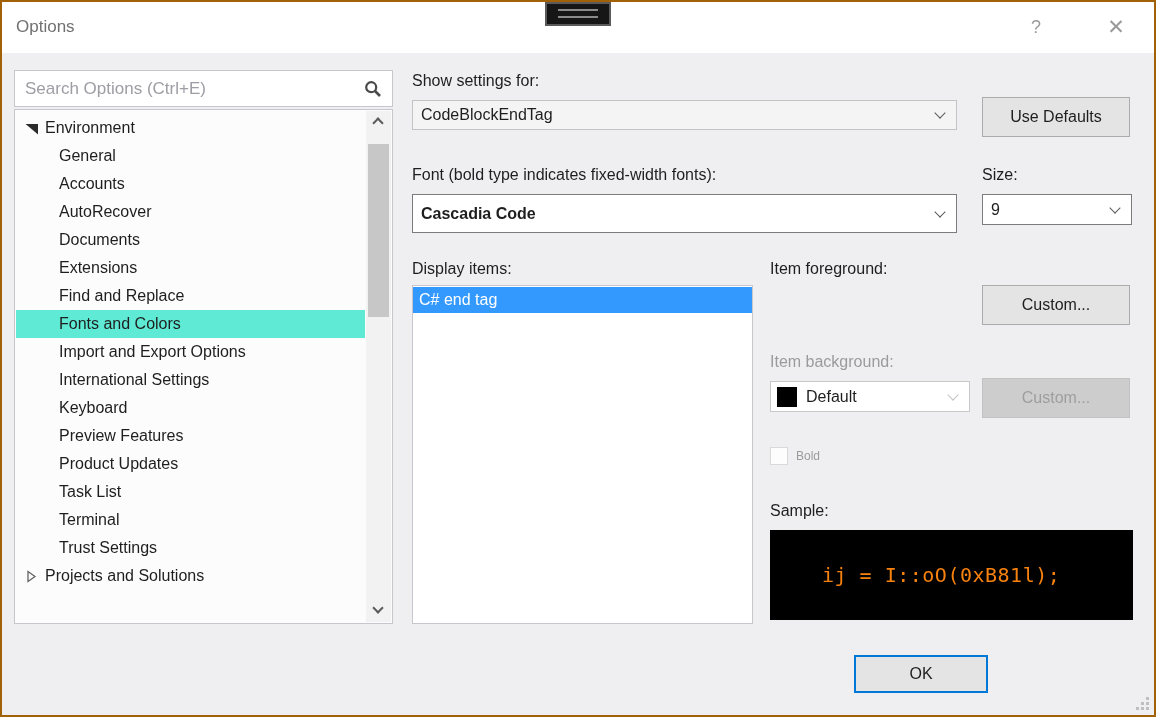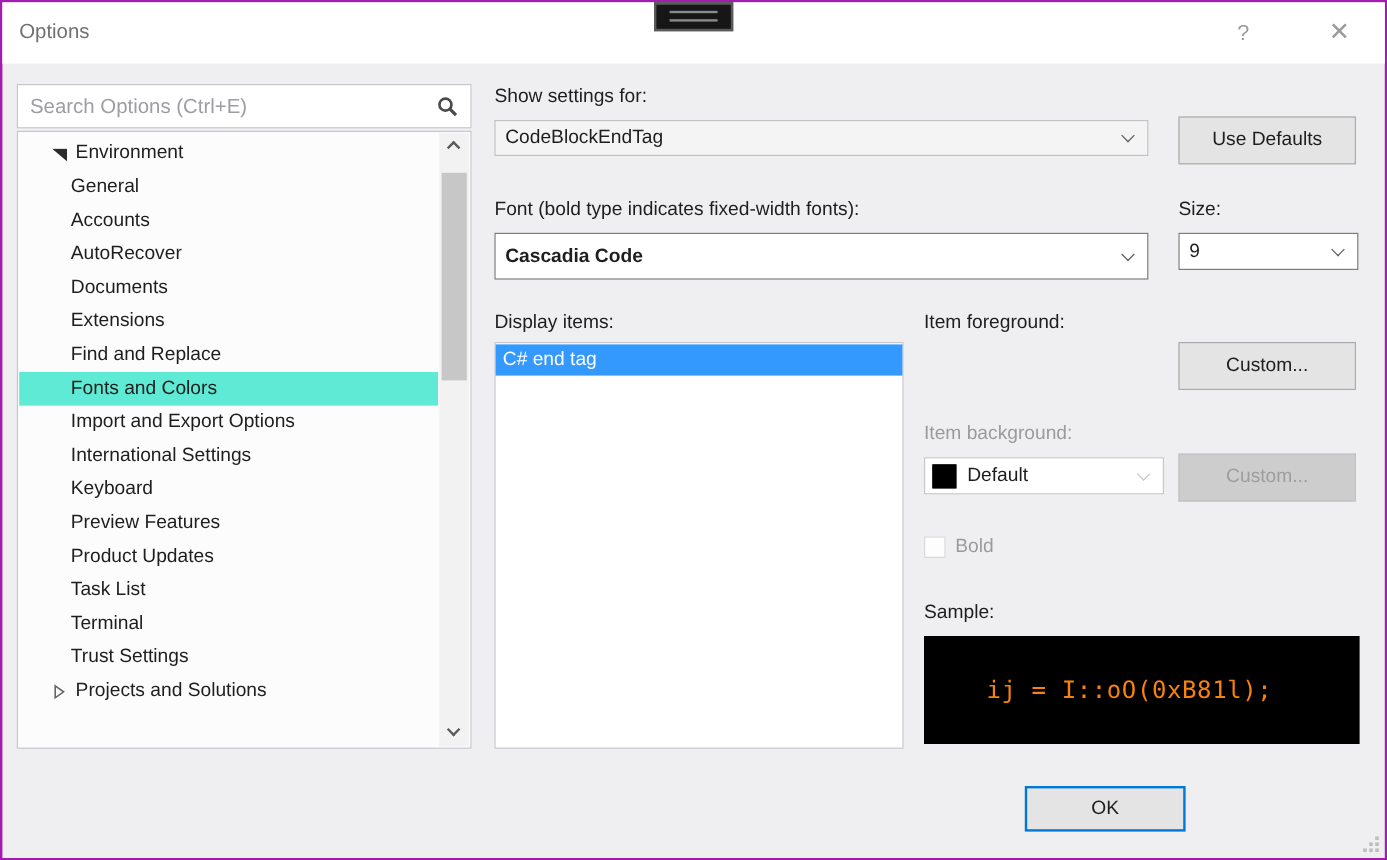--- a/index.html
+++ b/index.html
@@ -1,21 +1,21 @@
 <!DOCTYPE html>
 <html><head>
 <meta charset="utf-8">
 <style>
   * { box-sizing: border-box; margin: 0; padding: 0; }
   html,body { width:1156px; height:717px; }
   body { font-family:"Liberation Sans", sans-serif; background:#fff; position:relative; overflow:hidden; }
 
   .window {
     position:absolute; inset:0;
-    border:2px solid #a21caf;
+    border:2px solid #a16207;
     background:#efeff2;
   }
 
   
   .titlebar { position:absolute; left:0; top:0; right:0; height:51px; background:#fff; }
   .title-text { position:absolute; left:14px; top:15px; font-size:17px; color:#717171; }
   .tb-help { position:absolute; left:1022px; top:13px; width:24px; height:24px;
              font-size:18px; color:#9a9a9a; text-align:center; line-height:24px; }
   .tb-close { position:absolute; left:1100px; top:11px; width:28px; height:28px;
               font-size:21px; color:#9a9a9a; text-align:center; line-height:28px; }
@@ -30,21 +30,21 @@
                background:#fff; border:1px solid #c6c6cc; }
   .searchbox input { position:absolute; left:10px; top:0; width:330px; height:35px; border:none; outline:none;
                font-family:"Liberation Sans",sans-serif; font-size:17px; color:#2b2b2b; background:transparent; }
   .searchbox input::placeholder { color:#9d9da4; opacity:1; }
   .search-ico { position:absolute; right:10px; top:9px; }
 
   .treebox { position:absolute; left:12px; top:107px; width:379px; height:515px;
              background:#fcfcfc; border:1px solid #c6c6cc; padding-top:5px; }
   .tree-rows { position:absolute; left:1px; top:4px; right:27px; }
   .tree-row { height:28px; display:flex; align-items:center; font-size:16px; color:#1e1e1e; cursor:default; }
-  .tree-row.lvl0 { padding-left:27px; }
+  .tree-row.lvl0 { padding-left:9px; }
   .tree-row.lvl1 { padding-left:43px; }
   .tree-row.selected { background:#5eead4; }
   .glyph { width:13px; height:13px; margin-right:7px; display:inline-flex; align-items:center; justify-content:center; flex:0 0 13px; }
   .glyph.exp { width:11px; height:11px; background:#2b2b2b; clip-path:polygon(0 0,100% 0,100% 100%); margin-top:2px; }
 
   
   .scrollbar { position:absolute; top:1px; right:1px; width:25px; height:511px; background:#f2f2f2; }
   .sb-btn { position:absolute; left:0; width:25px; height:22px; }
   .sb-btn.up { top:0; } .sb-btn.down { bottom:0; }
   .sb-chev { position:absolute; left:8px; width:8px; height:8px;
@@ -83,21 +83,21 @@
   .dl-item { height:26px; display:flex; align-items:center; font-size:16px; color:#1e1e1e; padding-left:6px; }
   .dl-item.selected { background:#3399ff; color:#fff; }
 
   #cmb-fg { left:768px; top:284px; width:200px; height:31px; }
   #btn-custom-fg { left:980px; top:283px; width:148px; height:40px; }
   #cmb-bg { left:768px; top:379px; width:200px; height:31px; }
   #btn-custom-bg { left:980px; top:376px; width:148px; height:40px; }
 
   .checkbox-row { position:absolute; left:768px; top:445px; display:flex; align-items:center; }
   .checkbox { width:18px; height:18px; background:#fdfdfd; border:1px solid #d9d9d9; }
-  .checkbox-label { font-size:16px; color:#9b9b9b; margin-left:8px; }
+  .checkbox-label { font-size:12px; color:#9b9b9b; margin-left:8px; }
 
   .samplebox { position:absolute; left:768px; top:528px; width:363px; height:90px; background:#000;
                display:flex; align-items:center; }
   .sample-code { font-family:"DejaVu Sans Mono", monospace; font-size:20px; color:#f8820e;
                  padding-left:52px; letter-spacing:0.5px; }
 
   #btn-ok     { left:852px; top:653px; width:134px; height:38px; }
   #btn-cancel { left:1000px; top:654px; width:128px; height:37px; }
 
   .grip { position:absolute; right:5px; bottom:5px; width:12px; height:12px; }

